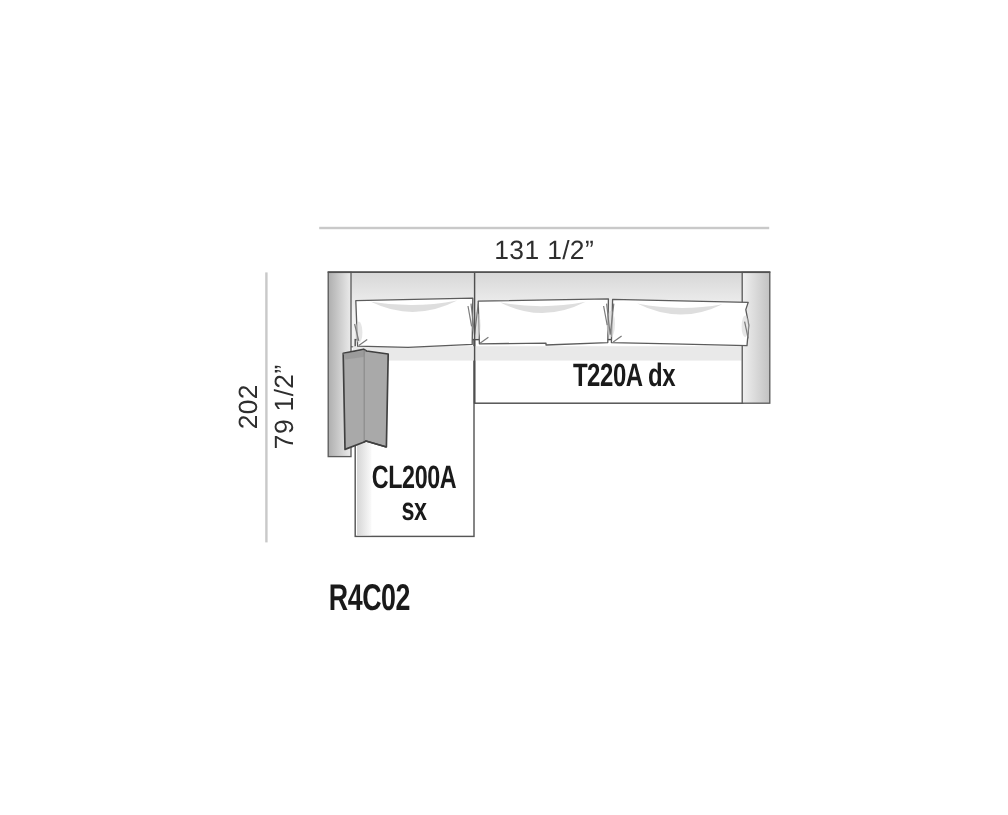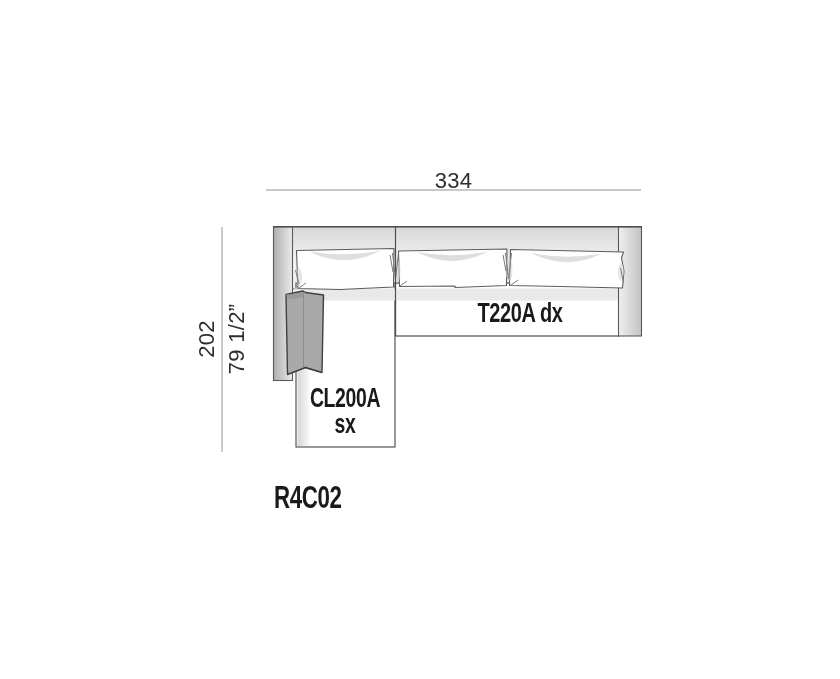--- a/index.html
+++ b/index.html
@@ -116,21 +116,21 @@
       <path d="M286,294.5 L303,291 L305.5,292.5 L323.5,295 L322,372.5 L305,367.5 L303,368.5 L287.5,374.5 Z" fill="#a9a9a9" stroke="#404040" stroke-width="1.4" stroke-linejoin="round"></path>
       <path d="M286,294.5 L305,292 L303,297.5 L288,299.5 Z" fill="#969696" opacity="0.7"></path>
       <path d="M303.5,292 V368" stroke="#8c8c8c" stroke-width="1" fill="none"></path>
       <path d="M303,368.5 L305,367.5 L322,372.5" stroke="#404040" stroke-width="1.2" fill="none"></path>
     </g>
   </svg>
 
   <div class="dim-line" id="dim-width-line"></div>
   <div class="dim-line" id="dim-depth-line"></div>
 
-  <div class="dim-text" id="dim-width-cm">334</div>
+  <div class="dim-text" id="dim-width-in">131 1/2”</div>
   <div class="dim-text" id="dim-depth-cm">202</div>
   <div class="dim-text" id="dim-depth-in">79 1/2”</div>
 
   <div class="module-label" id="label-t220a">T220A dx</div>
   <div class="module-label" id="label-cl200a">
     <div>CL200A</div>
     <div>sx</div>
   </div>
 
   <div class="module-label" id="label-model">R4C02</div>

